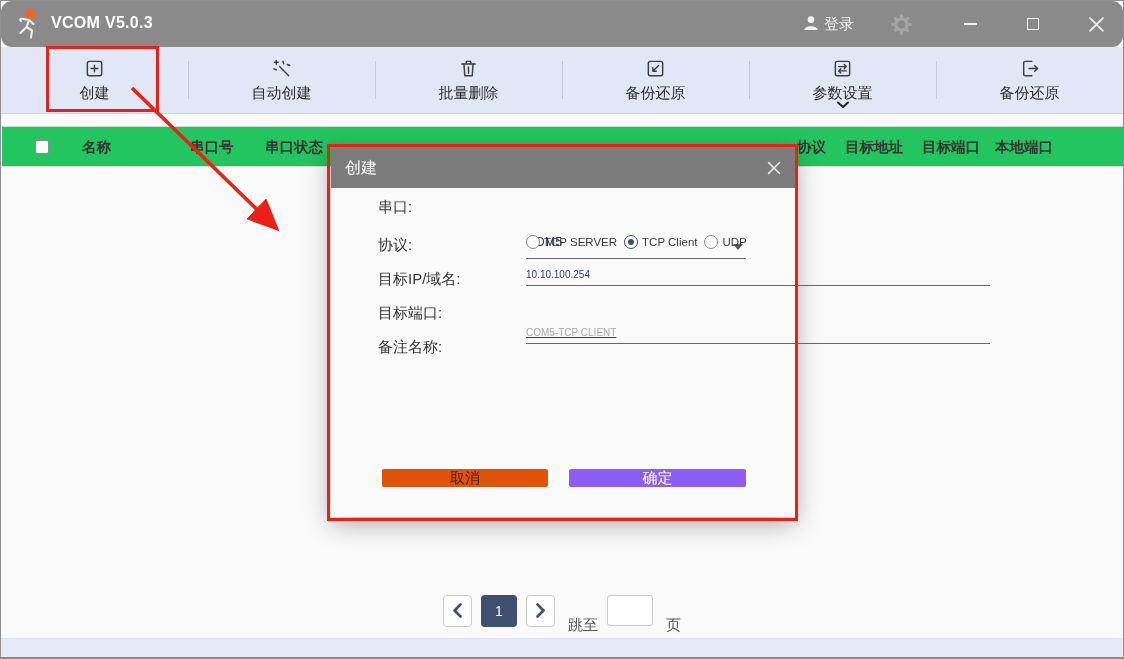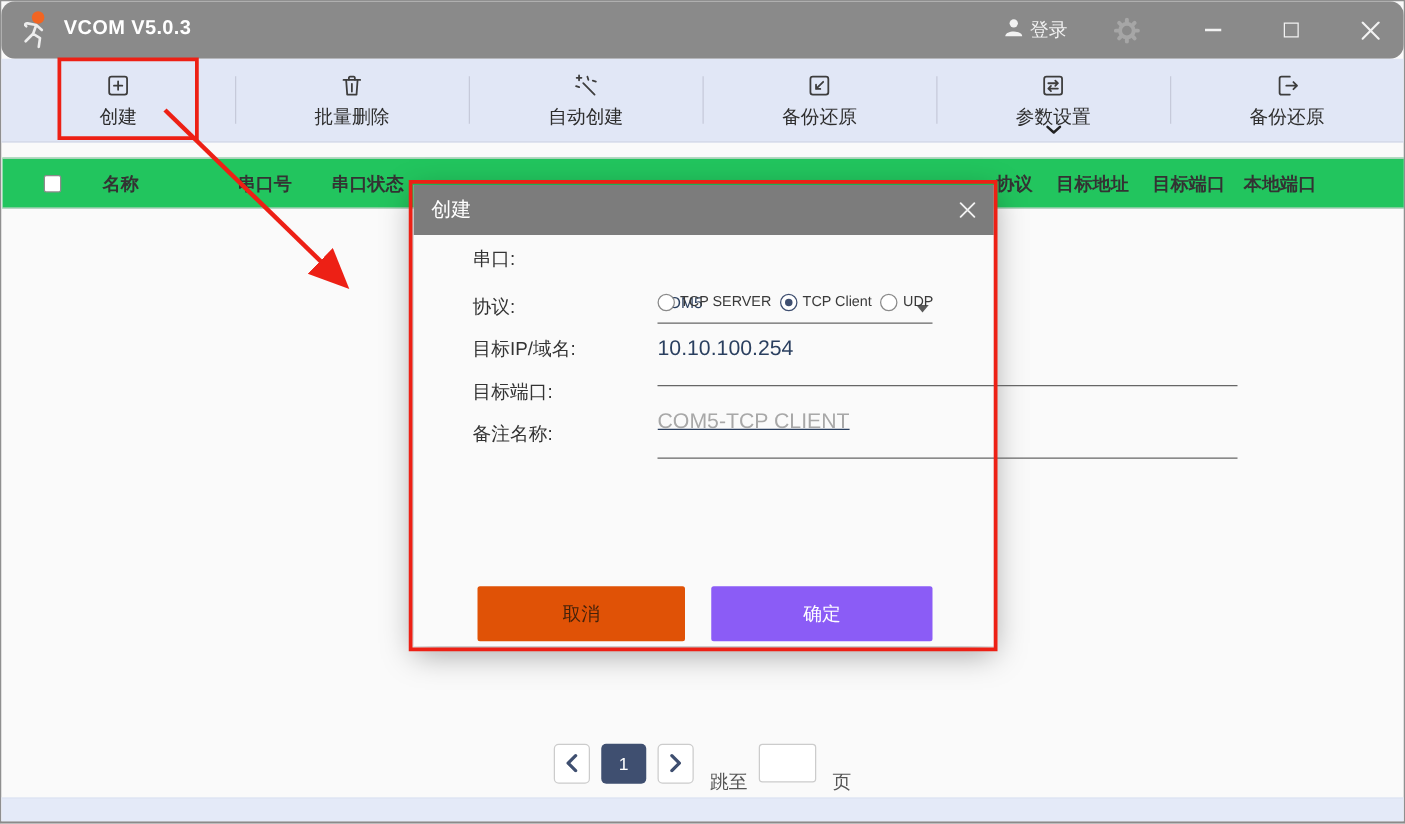--- a/index.html
+++ b/index.html
@@ -48,23 +48,23 @@
   .u-line { border-bottom:1px solid #666; }
   .fld-value { font-size:12.5px; color:#2a3f5f; }
   .sel-box { position:relative; height:24px; display:flex; align-items:flex-end; padding-bottom:4px; }
   .sel-caret { position:absolute; right:3px; bottom:8px; width:0; height:0; border-left:5px solid transparent; border-right:5px solid transparent; border-top:6px solid #5a5a5a; }
   .radio-row { display:flex; align-items:center; gap:7px; }
   .radio-item { display:flex; align-items:center; gap:4px; }
   .radio-circle { width:14px; height:14px; border:1.6px solid #8a8a8a; border-radius:50%; background:#fff; flex:0 0 auto; }
   .radio-item.selected .radio-circle { border-color:#3f4f70; position:relative; }
   .radio-item.selected .radio-circle::after { content:""; position:absolute; left:2.6px; top:2.6px; width:6px; height:6px; border-radius:50%; background:#3f4f70; }
   .radio-label { font-size:11.5px; color:#3a3a3a; white-space:nowrap; }
-  .fld-input { width:100%; border:none; border-bottom:1px solid #666; background:transparent; outline:none; font-size:17px; color:#2a3f5f; padding:2px 0 19px 0; }
+  .fld-input { width:100%; border:none; border-bottom:1px solid #666; background:transparent; outline:none; font-size:10px; color:#2a3f5f; padding:2px 0 5px 0; }
   .fld-input::placeholder { color:#a8a8a8; }
-  .dlg-btn { position:absolute; top:321px; height:44px; border:none; border-radius:2px; font-size:15px; display:flex; align-items:center; justify-content:center; }
+  .dlg-btn { position:absolute; top:321px; height:18px; border:none; border-radius:2px; font-size:15px; display:flex; align-items:center; justify-content:center; }
   .btn-cancel { left:51px; width:166px; background:#e05206; color:#46220a; }
   .btn-ok { left:238px; width:177px; background:#8b5cf6; color:#fff; }
 
   
   .annot { position:absolute; border:3px solid #ed2015; z-index:20; pointer-events:none; }
   .annot-create { left:45px; top:45px; width:113px; height:66px; }
   .annot-dialog { left:326px; top:143px; width:471px; height:377px; }
   .annot-arrow { position:absolute; left:0; top:0; width:1124px; height:659px; z-index:21; pointer-events:none; }
 </style>
 </head>
@@ -115,35 +115,35 @@
   <div class="toolbar">
     <div class="tool-item">
       <svg width="21" height="21" viewBox="0 0 22 22" class="tbicon">
           <rect x="3.5" y="3.5" width="15" height="15" rx="2"></rect>
           <path d="M11 7.5 V14.5 M7.5 11 H14.5"></path>
         </svg>
       <span>创建</span>
     </div>
     <div class="tool-item">
       <svg width="21" height="21" viewBox="0 0 22 22" class="tbicon">
+          <path d="M9 9 L18.5 18.5"></path>
+          <path d="M5.5 2.5 v4 M3.5 4.5 h4"></path>
+          <path d="M12.5 3.5 l0.8 2.6 M17 6.8 l2.6 0.8"></path>
+          <path d="M3 11.5 l2.6 0.8"></path>
+        </svg>
+      <span>自动创建</span>
+    </div>
+    <div class="tool-item">
+      <svg width="21" height="21" viewBox="0 0 22 22" class="tbicon">
           <path d="M4 6.2 h14"></path>
           <path d="M8.5 6 V4.6 a1 1 0 0 1 1 -1.1 h3 a1 1 0 0 1 1 1.1 V6"></path>
           <path d="M6.2 6.2 l0.9 12.3 h7.8 l0.9 -12.3"></path>
           <path d="M11 9.5 v6.5"></path>
         </svg>
       <span>批量删除</span>
-    </div>
-    <div class="tool-item">
-      <svg width="21" height="21" viewBox="0 0 22 22" class="tbicon">
-          <path d="M9 9 L18.5 18.5"></path>
-          <path d="M5.5 2.5 v4 M3.5 4.5 h4"></path>
-          <path d="M12.5 3.5 l0.8 2.6 M17 6.8 l2.6 0.8"></path>
-          <path d="M3 11.5 l2.6 0.8"></path>
-        </svg>
-      <span>自动创建</span>
     </div>
     <div class="tool-item">
       <svg width="21" height="21" viewBox="0 0 22 22" class="tbicon">
           <rect x="3.5" y="3.5" width="15" height="15" rx="2"></rect>
           <path d="M14.2 7.8 L8.2 13.8 M8.2 10.2 V13.8 H11.8"></path>
         </svg>
       <span>备份还原</span>
     </div>
     <div class="tool-item">
       <svg width="21" height="21" viewBox="0 0 22 22" class="tbicon">

